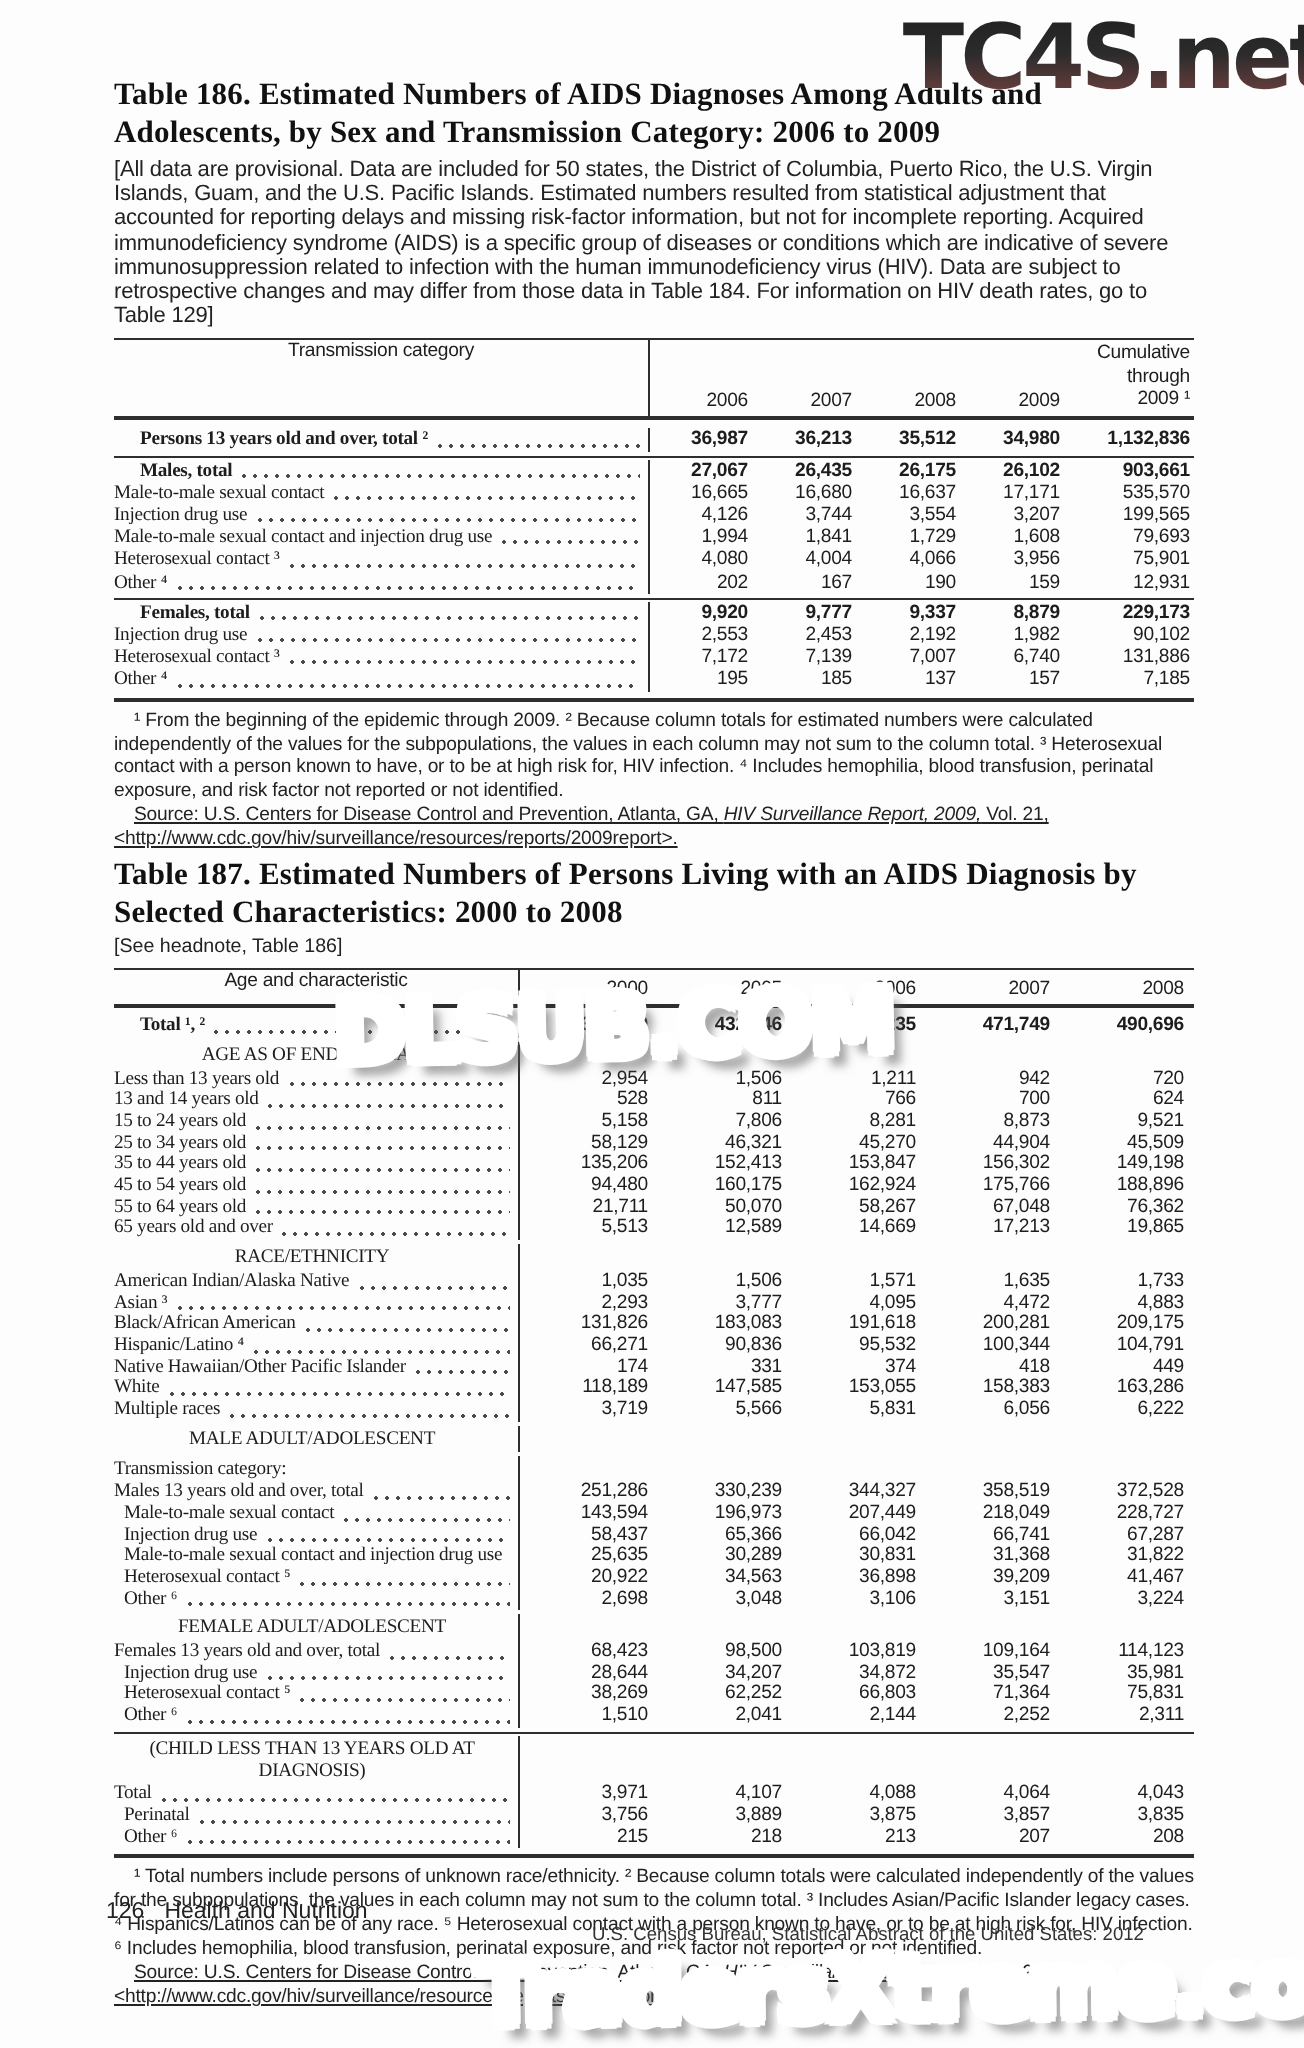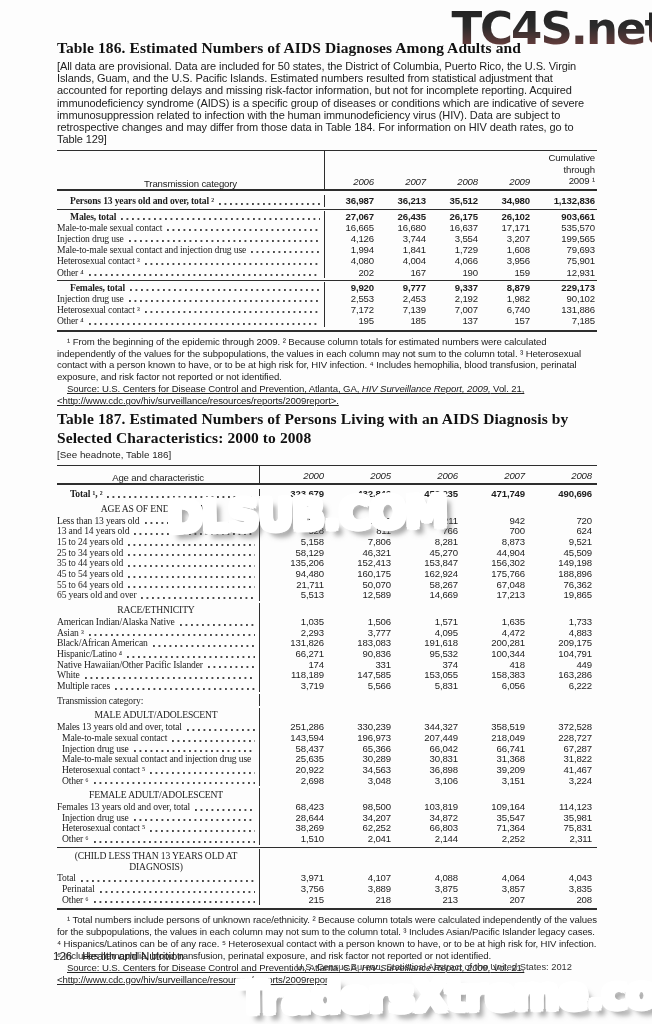--- a/index.html
+++ b/index.html
@@ -21,23 +21,23 @@
   .seenote{font-size:9.8px;margin:2px 0 0 0;color:#222;}
   
   .tbl{border-top:1.5px solid #2e2e2e;border-bottom:2px solid #2e2e2e;margin-top:5px;
        font-size:9.6px;letter-spacing:-.15px;color:#1d1d1d;}
   .tbl186{--stub:268px;--col:52px;--cum:64px;}
   .tbl187{--stub:203px;--col:67px;}
   .thead{display:flex;border-bottom:2px solid #2e2e2e;}
   .thead186{height:38px;}
   .thead187{height:17px;}
   .h-stub{width:var(--stub);box-sizing:border-box;border-right:1px solid #2e2e2e;
-          display:flex;align-items:flex-end;justify-content:center;}
+          display:flex;align-items:flex-start;justify-content:center;}
   .hcol{width:var(--col);box-sizing:border-box;display:flex;align-items:flex-end;
-        justify-content:flex-end;padding:0 3px 2px 0;font-style:italic;}
+        justify-content:flex-end;padding:0 3px 2px 0;}
   .hcum{width:var(--cum);box-sizing:border-box;text-align:right;line-height:11.4px;
         padding:1px 2px 2px 0;align-self:flex-start;}
   .tbody{padding:2px 0 3px 0;}
   .trow{display:flex;line-height:10.7px;}
   .tbl186 .trow{line-height:11.2px;}
   .trow.bold{font-weight:bold;}
   .trow.rule{border-top:1px solid #2e2e2e;padding-top:1px;margin-top:1px;}
   .trow.gap{margin-top:2px;}
   .stub{width:var(--stub);box-sizing:border-box;border-right:1px solid #2e2e2e;
         display:flex;overflow:hidden;font-family:Liberation Serif, serif;}
@@ -77,21 +77,21 @@
   .wm-mid{left:167px;top:489px;font-size:43px;letter-spacing:-1px;transform:rotate(-1.2deg);}
   .wm-bottom{left:238px;top:969px;font-size:44px;letter-spacing:-1.5px;transform:rotate(-.8deg);}
 </style>
 </head>
 <body>
 
 <div class="page">
 
   <div class="content">
 
-    <h1 class="tbl-title title-186"><span>Table 186. Estimated Numbers of AIDS Diagnoses Among Adults and</span><br></h1>
+    <h1 class="tbl-title title-186"><span>Table 186. Estimated Numbers of AIDS Diagnoses Among Adults and</span><br><span>Adolescents, by Sex and Transmission Category: 2006 to 2009</span></h1>
 
     <p class="headnote">[All data are provisional. Data are included for 50 states, the District of Columbia, Puerto Rico, the U.S. Virgin Islands, Guam, and the U.S. Pacific Islands. Estimated numbers resulted from statistical adjustment that accounted for reporting delays and missing risk-factor information, but not for incomplete reporting. Acquired immunodeficiency syndrome (AIDS) is a specific group of diseases or conditions which are indicative of severe immunosuppression related to infection with the human immunodeficiency virus (HIV). Data are subject to retrospective changes and may differ from those data in Table 184. For information on HIV death rates, go to Table 129]</p>
 
     <div class="tbl tbl186">
       <div class="thead thead186">
         <div class="h-stub">
             <span>Transmission category</span>
           </div>
         <div style="display:flex;flex:1" id="t186-years">
             <div class="hcol">2006</div>
@@ -423,24 +423,24 @@
               <span class="lab">Multiple races</span>
               <span class="lead"></span>
             </div>
             <div class="num">3,719</div>
             <div class="num">5,566</div>
             <div class="num">5,831</div>
             <div class="num">6,056</div>
             <div class="num">6,222</div>
           </div>
           <div class="trow gap">
+            <div class="stub section">MALE ADULT/ADOLESCENT</div>
+          </div>
+          <div class="trow gap">
             <div class="stub plain-label">Transmission category:</div>
-          </div>
-          <div class="trow gap">
-            <div class="stub section">MALE ADULT/ADOLESCENT</div>
           </div>
           <div class="trow">
             <div class="stub">
               <span class="lab">Males 13 years old and over, total</span>
               <span class="lead"></span>
             </div>
             <div class="num">251,286</div>
             <div class="num">330,239</div>
             <div class="num">344,327</div>
             <div class="num">358,519</div>

